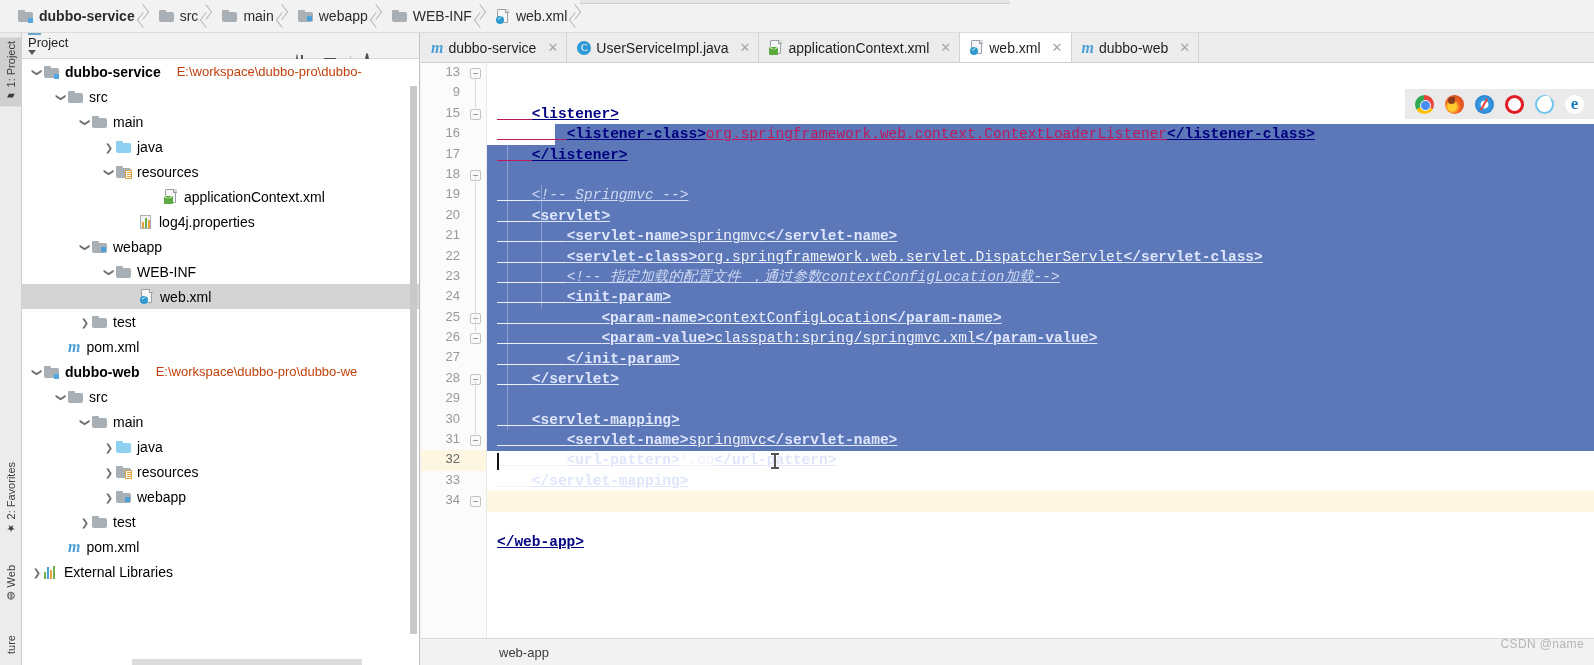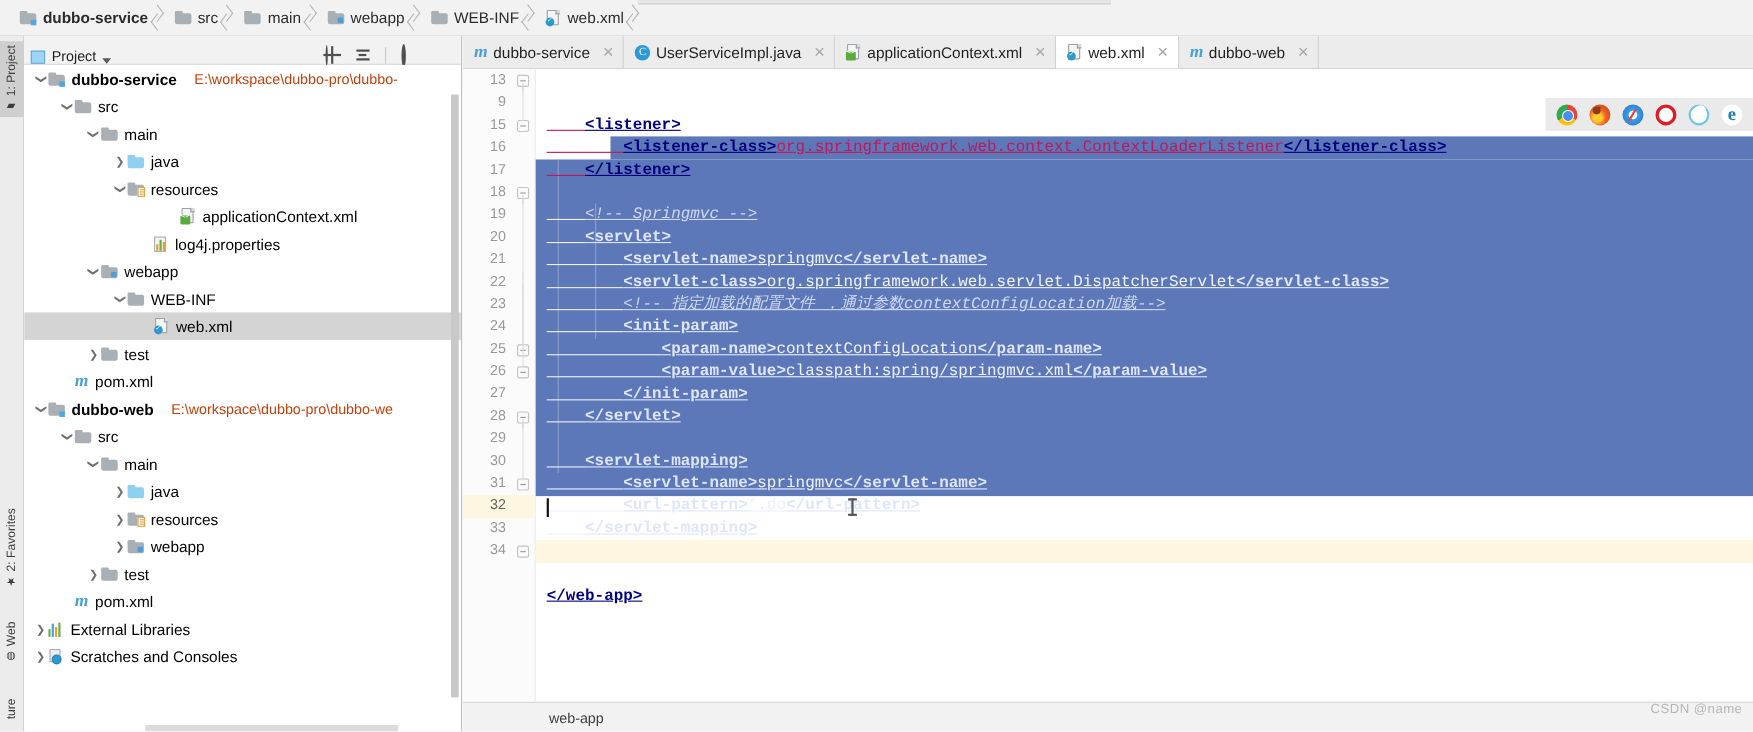--- a/index.html
+++ b/index.html
@@ -94,21 +94,21 @@
   .vtab.sel { background: #cfcfcf; }
   .vtab .g { font-size: 10px; }
 
   
   .projwin {
     position: absolute; left: 22px; top: 33px; width: 398px; height: 632px;
     background: #ffffff; border-right: 1px solid #c0c0c0;
   }
   .projhdr {
     height: 26px; background: #f2f2f2; border-bottom: 1px solid #d8d8d8;
-    display: flex; align-items: flex-end; padding: 0 6px; gap: 6px;
+    display: flex; align-items: flex-start; padding: 0 6px; gap: 0; flex-direction: column;
   }
   .projhdr .title { font-size: 13px; color: #1f1f1f; }
   .sq-ic { width: 13px; height: 12px; background: #9ed4f5; border: 1px solid #6aa8cb; }
   .caret-dn { width: 0; height: 0; border-left: 4px solid transparent;
     border-right: 4px solid transparent; border-top: 5px solid #5a5a5a; }
   .hdr-btns { margin-left: auto; display: flex; align-items: center; gap: 12px; padding-right: 6px; }
   .tb-ic { width: 16px; height: 16px; position: relative; }
   .tb-target { border: 1.6px solid #4f4f4f; border-radius: 50%; width: 12px; height: 12px; margin: 2px; }
   .tb-target::before, .tb-target::after { content:""; position:absolute; background:#4f4f4f; }
   .tb-target::before { left: 7px; top: 0; width: 1.6px; height: 16px; }
@@ -543,29 +543,20 @@
           <div class="row">
             <span style="width:8px;flex:none;"></span>
             <span class="arrow r"></span>
             <span class="ic-lib">
               <i style="height:7px;"></i>
               <i style="height:12px;background:#4a9fd8;"></i>
               <i style="height:9px;background:#e8a13a;"></i>
               <i style="height:13px;"></i>
             </span>
             <span class="name">External Libraries</span>
-          </div>
-          <div class="row">
-            <span style="width:8px;flex:none;"></span>
-            <span class="arrow r"></span>
-            <span class="ic ic-scr">
-              <i class="pg"></i>
-              <i class="dot"></i>
-            </span>
-            <span class="name">Scratches and Consoles</span>
           </div>
         </div>
       <div class="projscroll">
         <div class="thumb"></div>
       </div>
       <div class="bottomstub"></div>
     </div>
   </div>
 
   <div class="editorwrap">

